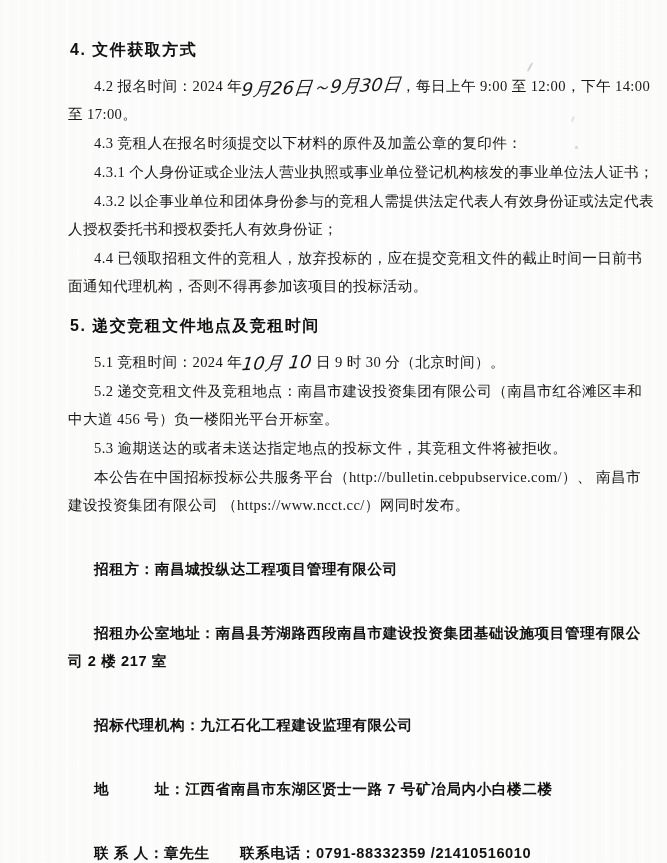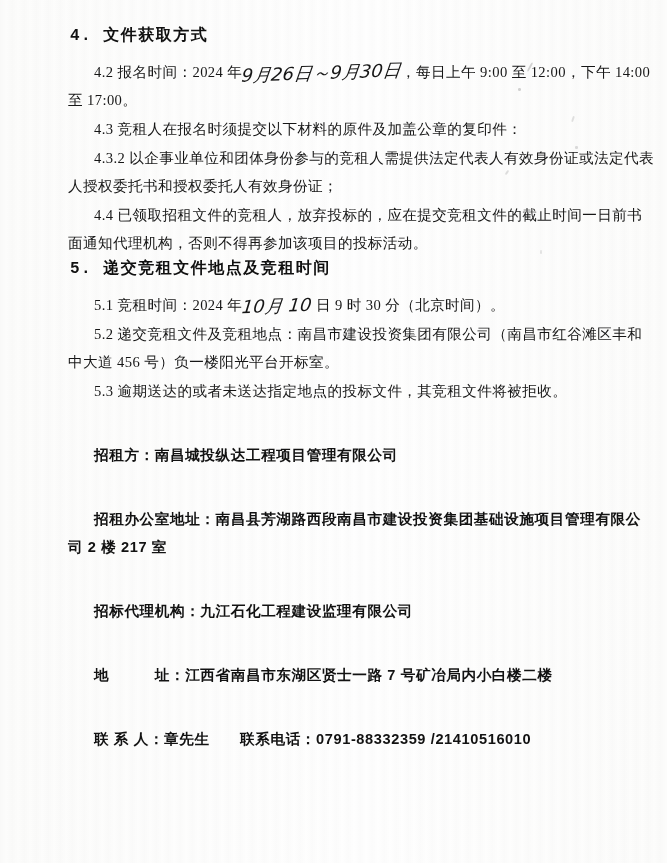--- a/index.html
+++ b/index.html
@@ -28,21 +28,21 @@
   .doc-body { position: relative; }
   h2.section-heading {
     font-family: "Liberation Sans", "DejaVu Sans", sans-serif;
     font-size: 16px;
     line-height: 20px;
     font-weight: bold;
     letter-spacing: 1.5px;
     color: #111;
     margin: 18px 0 12px 2px;
   }
-  h2.section-heading:first-child { margin-top: 2px; font-family: Liberation Mono, monospace; }
+  h2.section-heading:first-child { margin-top: 16px; }
   p.para {
     font-size: 14.6px;
     line-height: 28px;
     letter-spacing: 0.4px;
     margin: 0 0 1px 0;
     text-indent: 26px;
     white-space: pre-wrap;
     word-break: break-all;
   }
   .sec-bold p.para {
@@ -80,30 +80,32 @@
 </style>
 </head>
 <body>
 
 <div class="page">
   <div class="doc-body">
       <section class="sec">
         <h2 class="section-heading">4. 文件获取方式</h2>
         <p class="para"><span>4.2 报名时间：2024 年</span><span class="hw">9月26日～9月30日</span><span>，每日上午 9:00 至 12:00，下午 14:00 至 17:00。</span></p>
         <p class="para"><span>4.3 竞租人在报名时须提交以下材料的原件及加盖公章的复印件：</span></p>
+        <p class="para"><span>4.3.1 个人身份证或企业法人营业执照或事业单位登记机构核发的事业单位法人证书；</span></p>
         <p class="para"><span>4.3.2 以企事业单位和团体身份参与的竞租人需提供法定代表人有效身份证或法定代表人授权委托书和授权委托人有效身份证；</span></p>
         <p class="para"><span>4.4 已领取招租文件的竞租人，放弃投标的，应在提交竞租文件的截止时间一日前书面通知代理机构，否则不得再参加该项目的投标活动。</span></p>
       </section>
       <section class="sec">
         <h2 class="section-heading">5. 递交竞租文件地点及竞租时间</h2>
         <p class="para"><span>5.1 竞租时间：2024 年</span><span class="hw">10月 10</span><span> 日 9 时 30 分（北京时间）。</span></p>
         <p class="para"><span>5.2 递交竞租文件及竞租地点：南昌市建设投资集团有限公司（南昌市红谷滩区丰和中大道 456 号）负一楼阳光平台开标室。</span></p>
         <p class="para"><span>5.3 逾期送达的或者未送达指定地点的投标文件，其竞租文件将被拒收。</span></p>
       </section>
       <section class="sec">
+        <p class="para"><span>本公告在中国招标投标公共服务平台（http://bulletin.cebpubservice.com/）、 南昌市建设投资集团有限公司 （https://www.ncct.cc/）网同时发布。</span></p>
       </section>
       <section class="sec sec-bold">
         <p class="para"><span>招租方：南昌城投纵达工程项目管理有限公司</span></p>
         <p class="para"><span>招租办公室地址：南昌县芳湖路西段南昌市建设投资集团基础设施项目管理有限公司 2 楼 217 室</span></p>
         <p class="para"><span>招标代理机构：九江石化工程建设监理有限公司</span></p>
         <p class="para"><span>地　　　址：江西省南昌市东湖区贤士一路 7 号矿冶局内小白楼二楼</span></p>
         <p class="para"><span>联 系 人：章先生　　联系电话：0791-88332359 /21410516010</span></p>
       </section>
     </div>
   <span class="artifact a1"></span>

